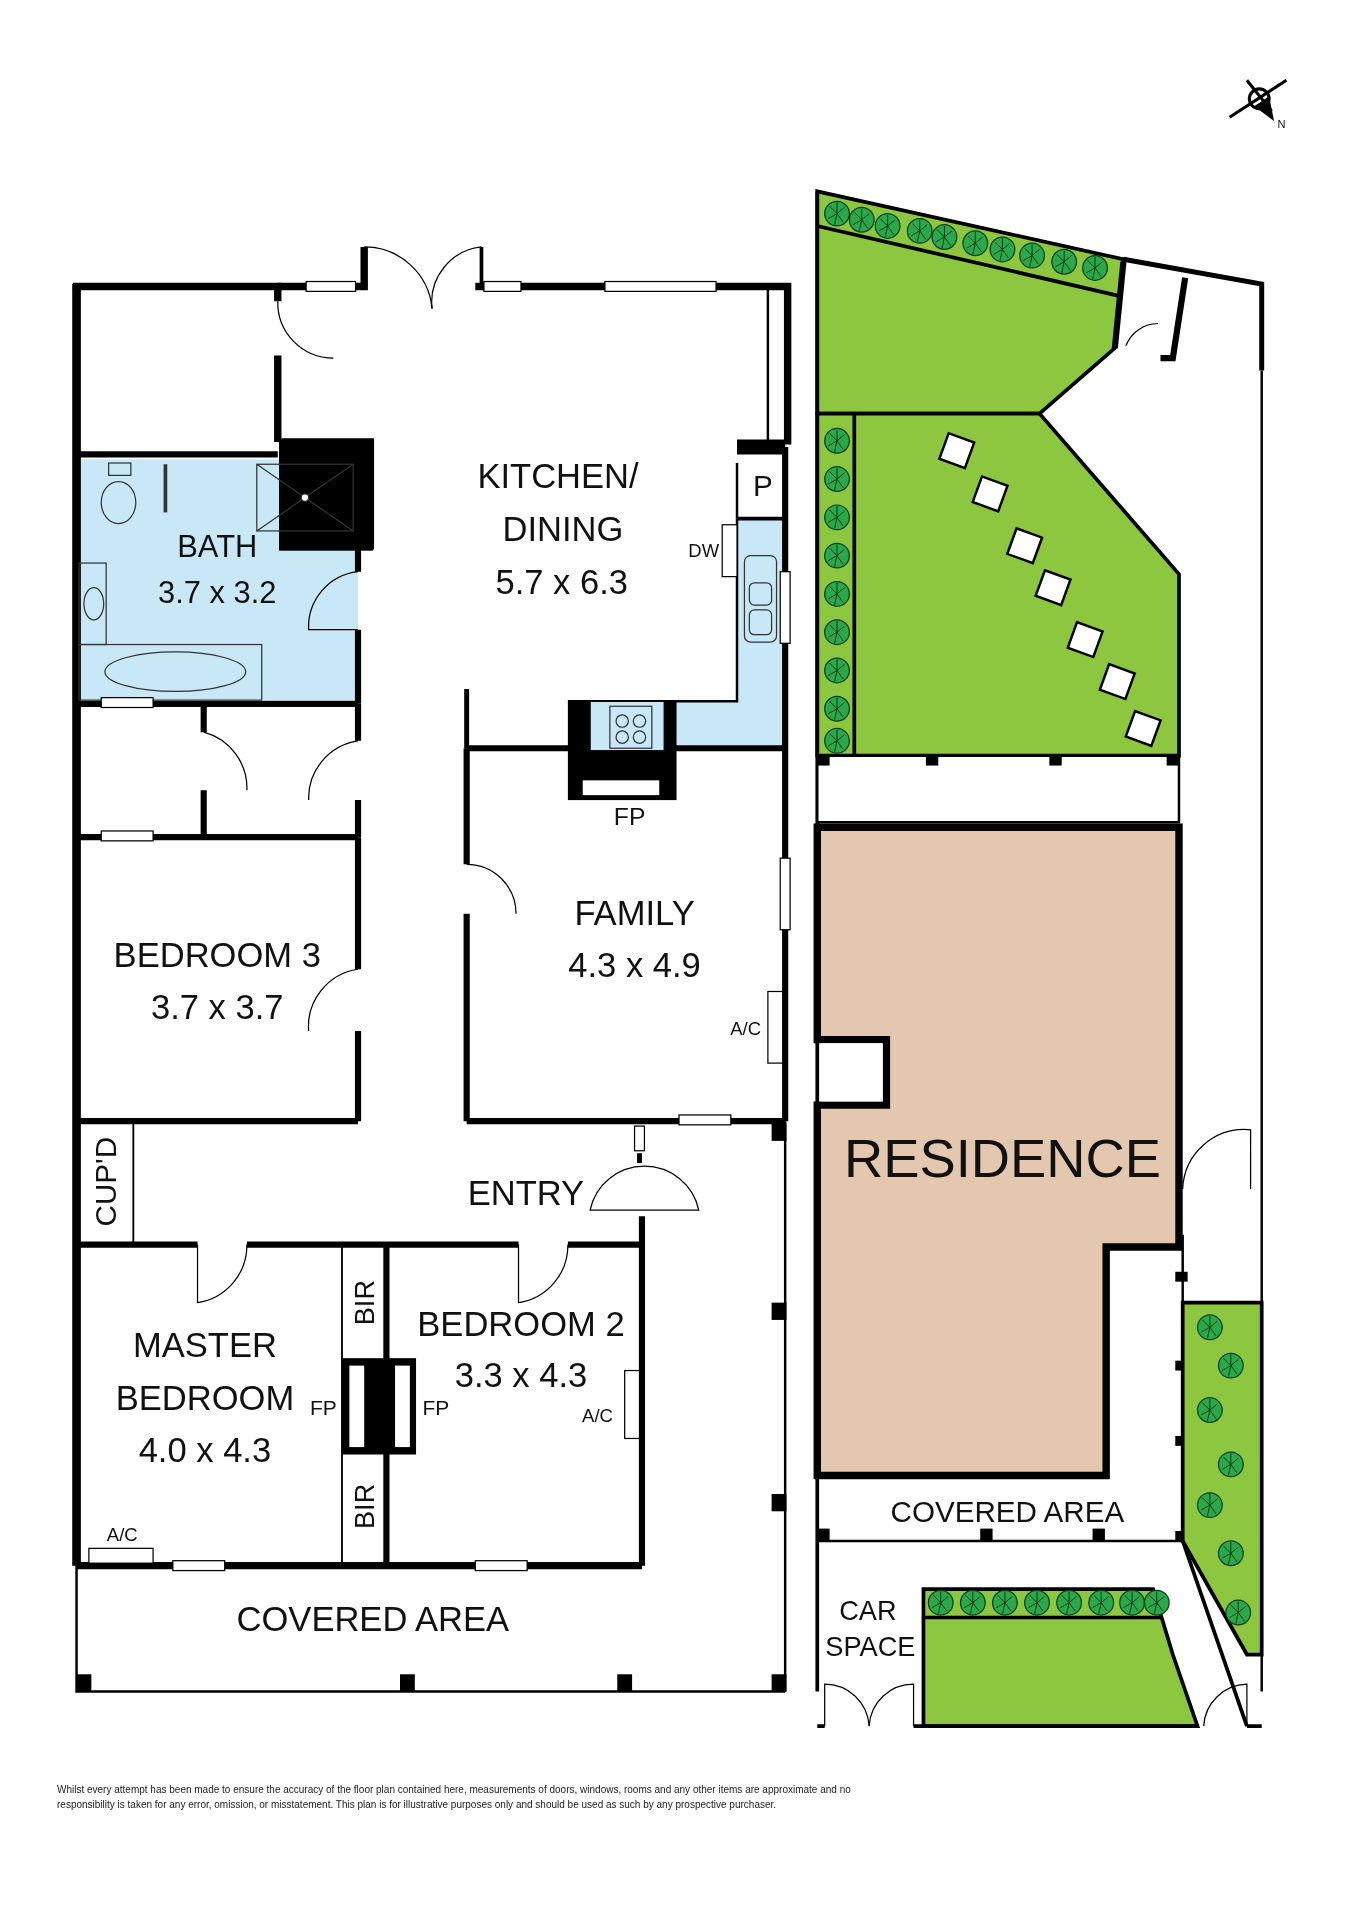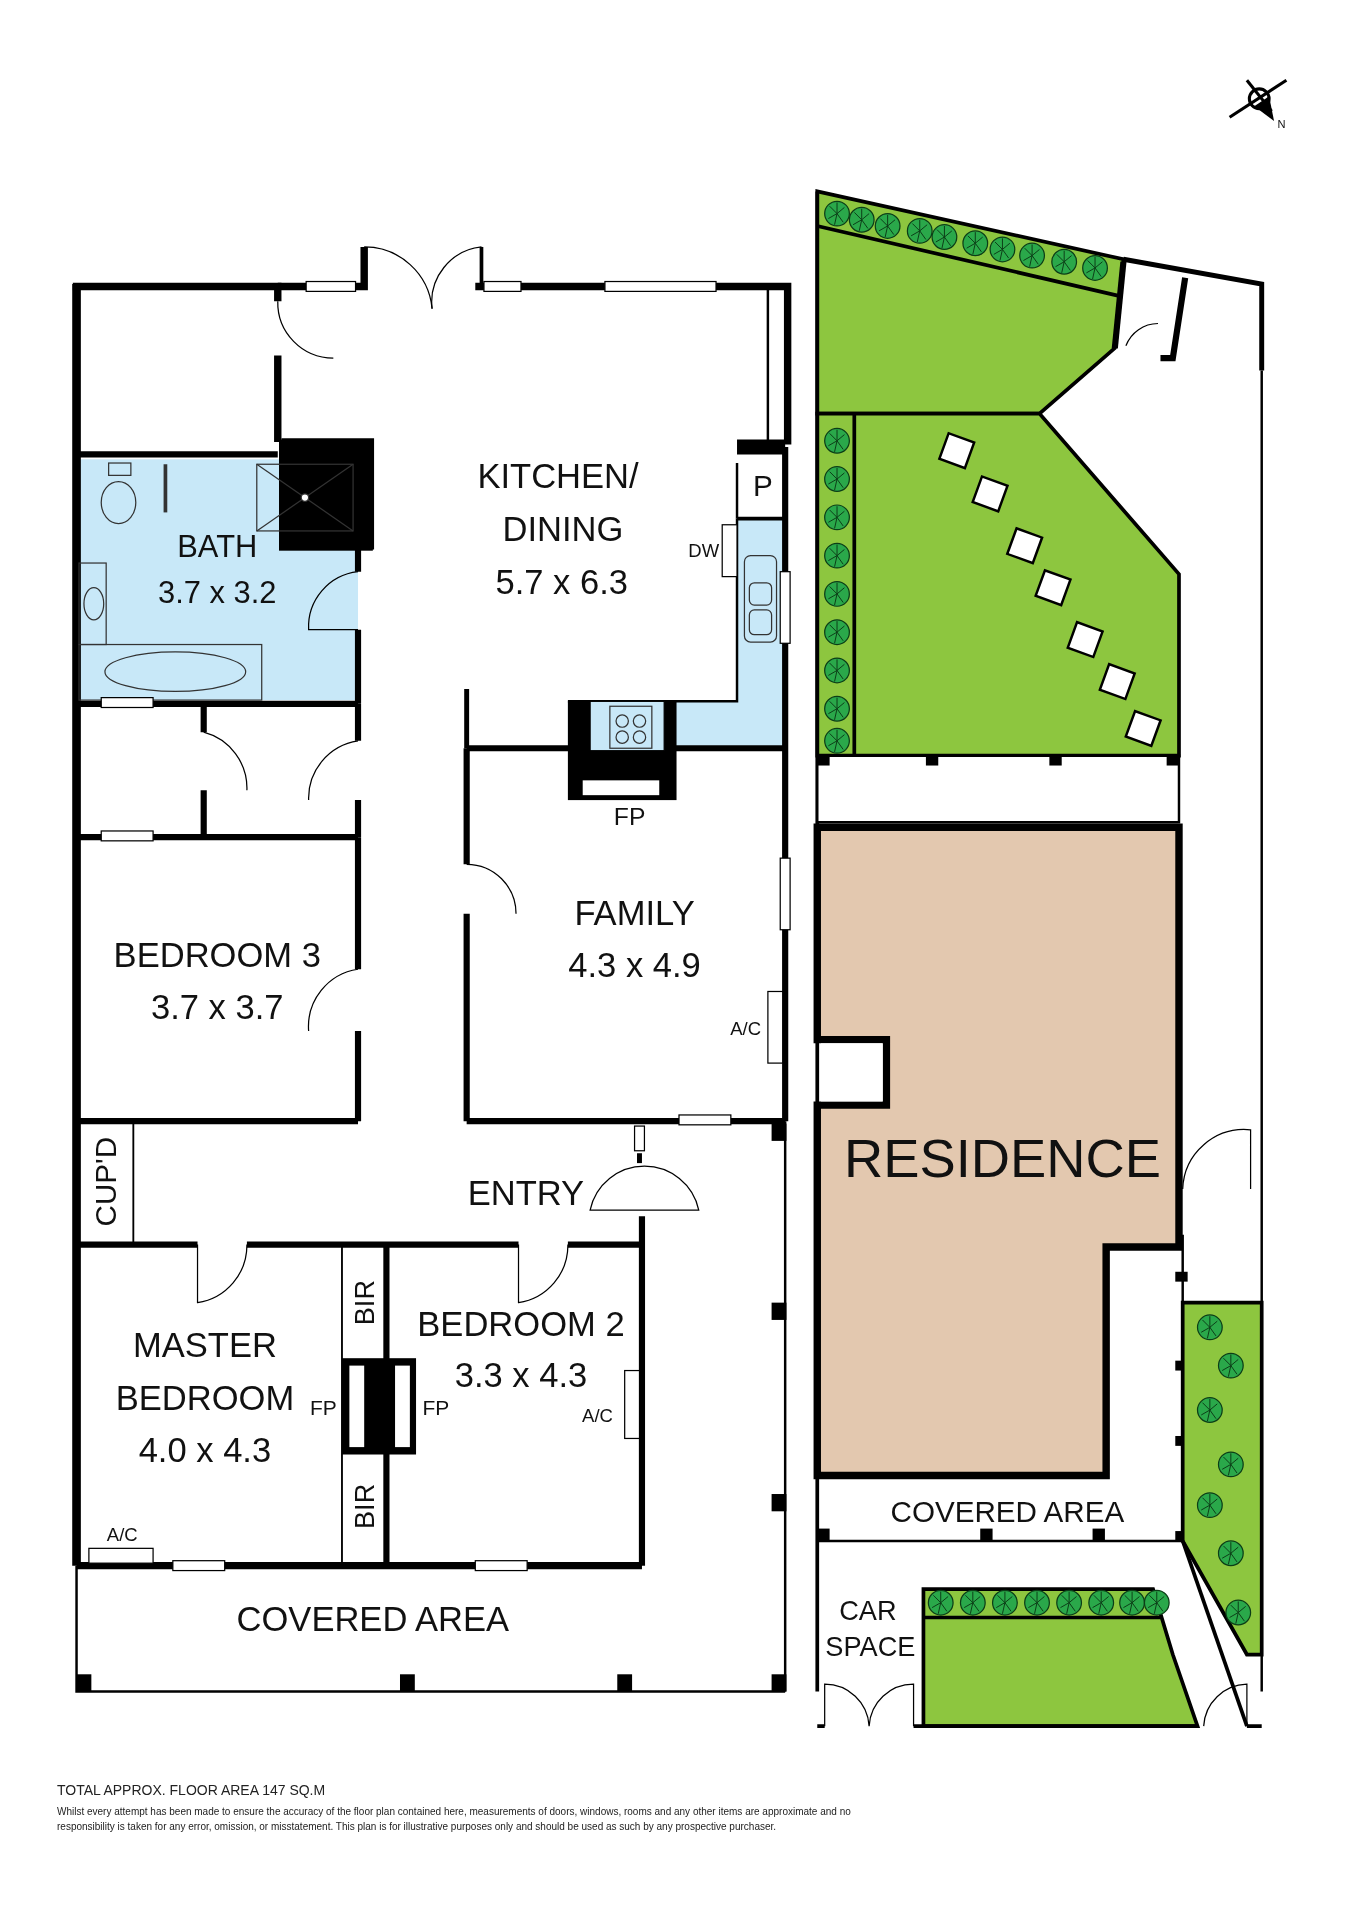--- a/index.html
+++ b/index.html
@@ -285,15 +285,14 @@
     <path d="M958,1248 L1010,1398" stroke="#000" stroke-width="3"></path>
   </g>
 
   <text class="lbl res" x="812" y="953">RESIDENCE</text>
   <text class="lbl" font-size="24" x="816" y="1233">COVERED AREA</text>
   <text class="lbl" font-size="22" x="703" y="1312">CAR</text>
   <text class="lbl" font-size="22" x="705" y="1341">SPACE</text>
 </svg>
 
 <div id="footer">
-  <p class="area">TOTAL APPROX. FLOOR AREA 147 SQ.M</p>
   <p class="disc">Whilst every attempt has been made to ensure the accuracy of the floor plan contained here, measurements of doors, windows, rooms and any other items are approximate and no responsibility is taken for any error, omission, or misstatement. This plan is for illustrative purposes only and should be used as such by any prospective purchaser.</p>
 </div>
 
 </body></html>

